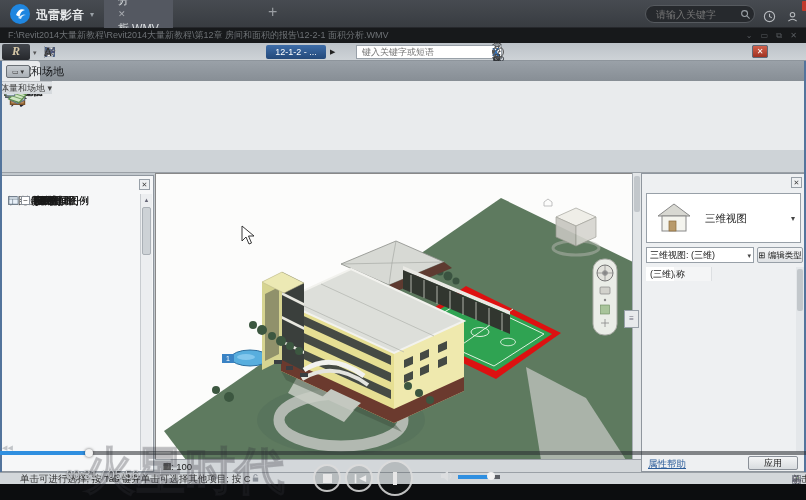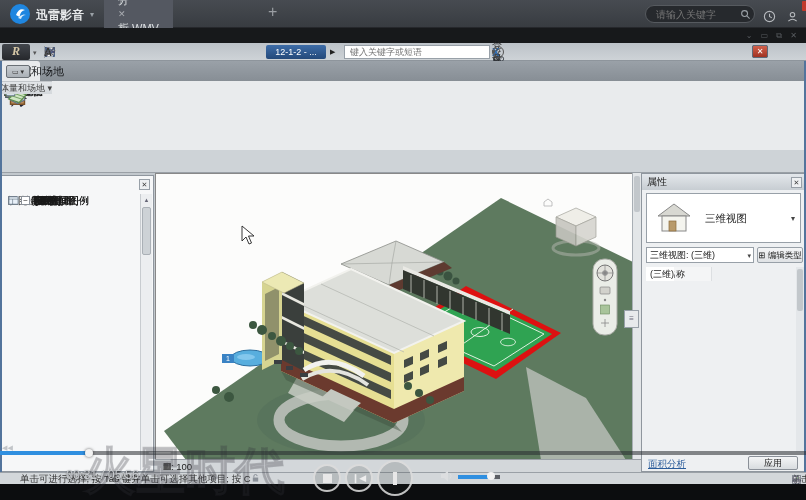--- a/index.html
+++ b/index.html
@@ -37,21 +37,21 @@
   .r-app{left:2px;top:1px;width:28px;height:16px;background:linear-gradient(#42464c,#26282c);border-radius:2px;color:#d8c9a8;
      font-family:"Liberation Serif",serif;font-weight:bold;font-style:italic;font-size:12px;text-align:center;line-height:15px;}
   .r-app-caret{left:33px;top:6px;font-size:7px;color:#555;}
   .r-qat{left:44px;top:2px;height:14px;display:flex;gap:5px;align-items:center;position:absolute;}
   .r-qat span{position:static;font-size:11px;color:#3a4046;line-height:14px;}
   .r-qat .w{width:12px;height:12px;}
   .r-qat .dv{width:1px;height:12px;background:#9aa0a6;}
   .r-titlebox{left:266px;top:2px;width:60px;height:14px;background:linear-gradient(var(--title-box-blue),#24497a);border-radius:2px;
      color:#fff;font-size:9px;text-align:center;line-height:14px;}
   .r-play{left:330px;top:5px;font-size:7px;color:#222;}
-  .r-search{left:344px;top:2px;width:146px;height:14px;background:#fff;border:1px solid #98a0a8;}
+  .r-search{left:356px;top:2px;width:146px;height:14px;background:#fff;border:1px solid #98a0a8;}
   .r-search input{position:absolute;left:3px;top:0;width:136px;height:12px;border:none;outline:none;background:transparent;color:#555;font-size:9px;font-family:"Liberation Sans",sans-serif;}
   .r-info{left:492px;top:2px;height:14px;display:flex;gap:7px;align-items:center;position:absolute;}
   .r-info span,.r-info div{position:static;}
   .r-info .lbl{font-size:10px;color:#222;}
   .r-info .star{font-size:11px;color:#444;line-height:12px;}
   .r-info .xlogo{font-size:11px;font-weight:bold;color:#2e6db5;}
   .r-info .qm{width:12px;height:12px;border:1px solid #555;border-radius:50%;font-size:9px;color:#444;text-align:center;line-height:11px;}
   .r-info .cr{font-size:7px;color:#555;}
   .r-win{left:752px;top:2px;display:flex;gap:2px;position:absolute;}
   .r-win span{position:static;width:16px;height:13px;border-radius:2px;border:1px solid #5e6a78;background:linear-gradient(#b4bcc5,#8d97a2);
@@ -218,20 +218,21 @@
         </svg>
     </span>
     <div class="pt-win">
       <span>─</span>
       <span>❐</span>
       <span class="cl">✕</span>
     </div>
   </div>
 
   <div class="r-pathbar">
+    <span style="position:static">F:\Revit2014大量新教程\Revit2014大量新教程\第12章 房间和面积的报告\12-2-1 面积分析.WMV</span>
     <span class="ghost">⌄ ▭ ⧉ ✕</span>
   </div>
 
   <div class="r-titlebar">
     <div class="r-app">R</div>
     <span class="r-app-caret">▾</span>
     <div class="r-qat">
       <span class="w">
           <svg viewBox="0 0 12 12" width="12" height="12">
             <path d="M1,3.5 L4,3.5 L5,2 L10,2 L10,4 L11,4 L9.5,9.5 L1,9.5 Z" fill="#e8c66a" stroke="#8a6a2a" stroke-width="0.7"></path>
@@ -932,21 +933,20 @@
       <polygon points="86,52 86,67 90,63 93,70 95.5,69 92.5,62 98,62" fill="#fff" stroke="#222" stroke-width=".9"></polygon>
     </svg>
 
   </div>
   <div class="draw-scroll">
       <div class="thumb"></div>
     </div>
   <div class="draw-grip">≡</div>
 
   <div class="props">
-    <div class="hd">属性</div>
     <span class="hd-close">✕</span>
     <div class="typebox">
       <div class="house">
         <svg viewBox="0 0 42 38" width="42" height="38">
           <polygon points="5,17 21,5 37,17" fill="#d8d8d2" stroke="#888" stroke-width="1"></polygon>
           <rect x="9" y="17" width="24" height="15" fill="#f4f4ee" stroke="#888" stroke-width="1"></rect>
           <rect x="16" y="22" width="7" height="10" fill="#b89a6a" stroke="#8a6a3a" stroke-width=".7"></rect>
         </svg>
       </div>
       <span class="tlabel">三维视图</span>
@@ -1008,21 +1008,21 @@
         </div>
         <div class="prow">
           <div class="pl">视图名称</div>
           <div class="pv">(三维)</div>
         </div>
       </div>
     <div class="prop-scroll">
         <div class="thumb"></div>
       </div>
     <div class="prop-foot">
-      <span class="prop-help">面积分析</span>
+      <span class="prop-help">属性帮助</span>
       <span class="prop-apply">应用</span>
     </div>
   </div>
 
   <div class="viewbar">
     <span>1 : 100</span>
     <span class="vi">▧</span>
     <span class="vi">◐</span>
     <span class="vi">☀</span>
     <span class="vi">◑</span>

